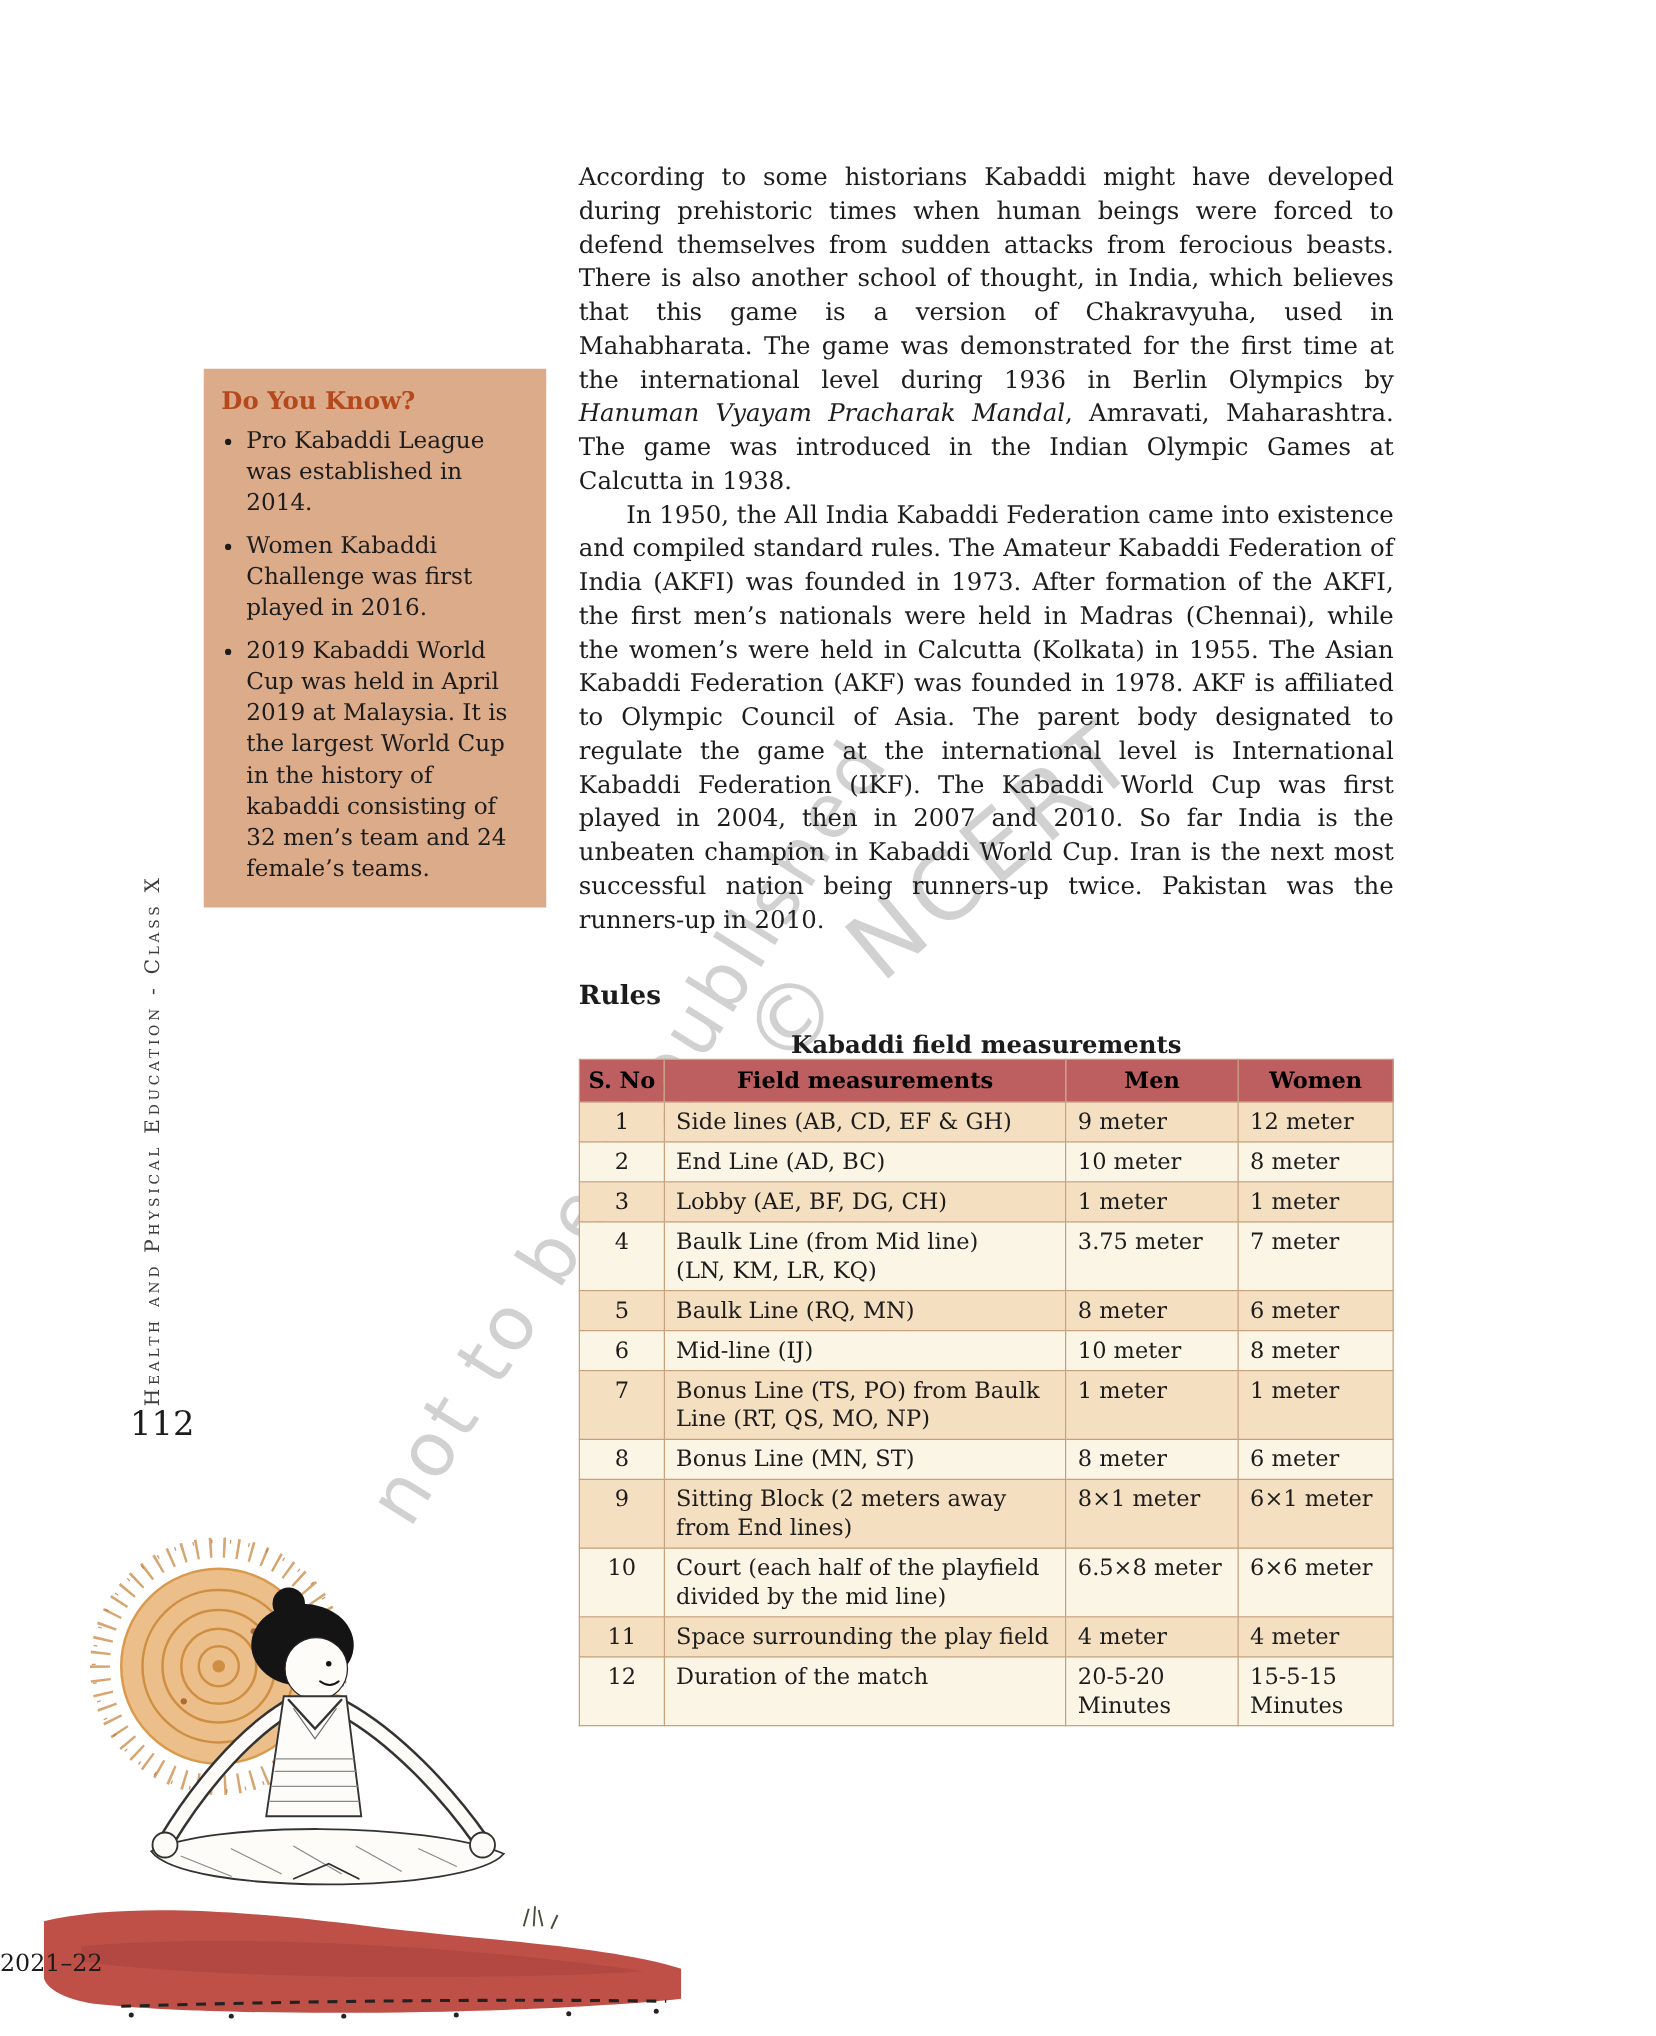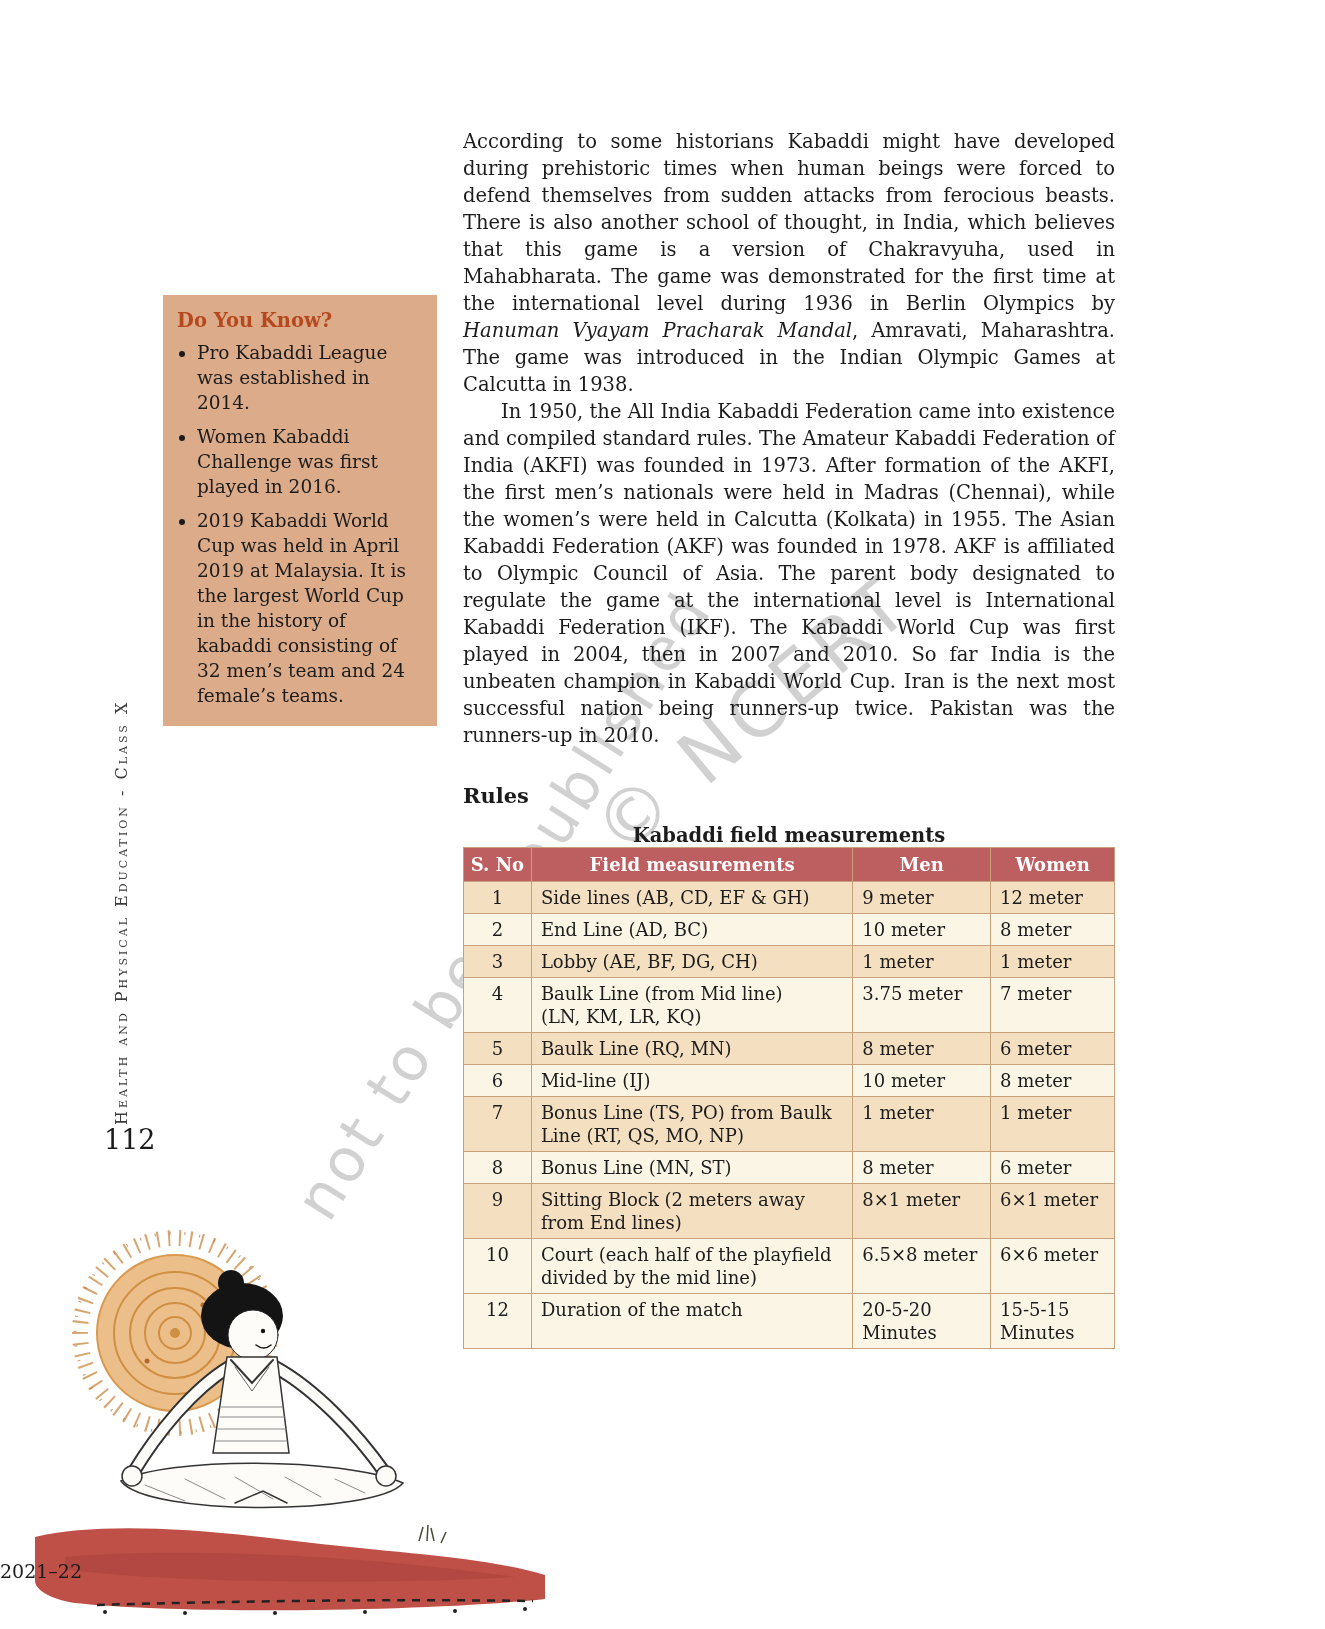--- a/index.html
+++ b/index.html
@@ -21,21 +21,21 @@
   
   .main-col { position:absolute; left:463px; top:128px; width:652px; z-index:1; }
   .section-heading { font-size:21px; font-weight:bold; margin-bottom:9px; }
   .body-text { font-size:19.5px; line-height:27px; text-align:justify; }
   .para-indent { text-indent:38px; }
   .rules-heading { margin-top:34px; }
   .table-title { text-align:center; font-weight:bold; font-size:19.5px; margin:16px 0 0; }
 
   table { width:100%; border-collapse:collapse; font-size:18px; }
   th {
-    background:var(--table-header-bg, #bd5f60); color:#ffffff; font-weight:bold;
+    background:var(--table-header-bg, #bd5f60); color:#000000; font-weight:bold;
     padding:5px 6px; border:1px solid #c7a07c; text-align:center; line-height:23px;
   }
   td {
     border:1px solid #c7a07c; padding:4px 9px; vertical-align:top;
     line-height:23px; white-space:pre-line;
   }
   tr.tan  td { background:var(--row-tan, #f4dfc1); }
   tr.cream td { background:var(--row-cream, #fbf5e6); }
   th:nth-child(1), td:nth-child(1) { width:68px; text-align:center; }
   th:nth-child(2), td:nth-child(2) { width:322px; }
@@ -211,20 +211,26 @@
           <td>Sitting Block (2 meters away from End lines)</td>
           <td>8×1 meter</td>
           <td>6×1 meter</td>
         </tr>
         <tr class="cream">
           <td>10</td>
           <td>Court (each half of the playfield divided by the mid line)</td>
           <td>6.5×8 meter</td>
           <td>6×6 meter</td>
         </tr>
+        <tr class="tan">
+          <td>11</td>
+          <td>Space surrounding the play field</td>
+          <td>4 meter</td>
+          <td>4 meter</td>
+        </tr>
         <tr class="cream">
           <td>12</td>
           <td>Duration of the match</td>
           <td>20-5-20 Minutes</td>
           <td>15-5-15 Minutes</td>
         </tr>
       </tbody>
   </table>
 </main>
 

